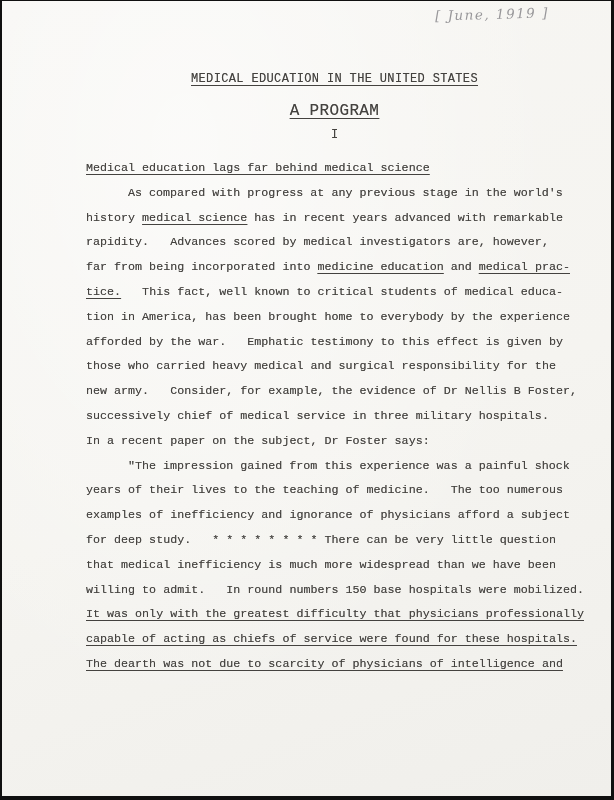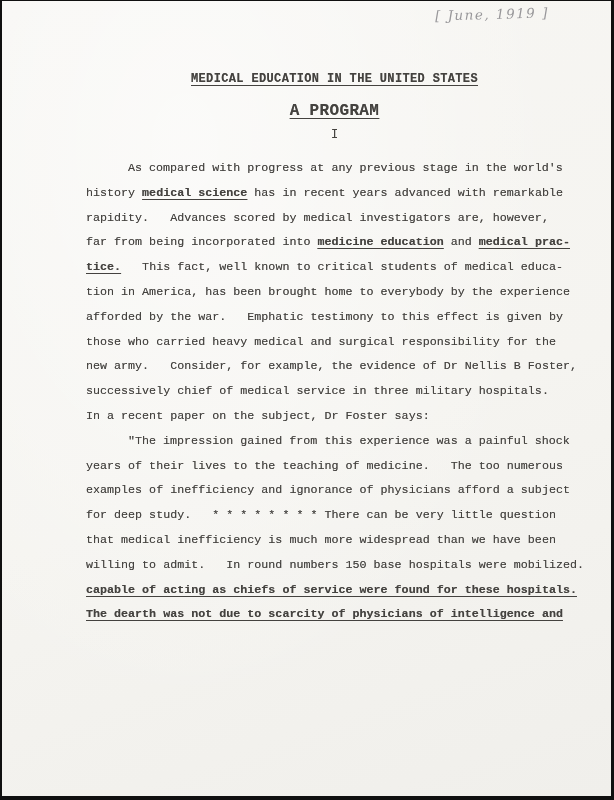--- a/index.html
+++ b/index.html
@@ -77,54 +77,55 @@
     margin: 0;
     white-space: pre;
   }
   .line.indent {
     padding-left: 42px;
   }
   .u {
     text-decoration: underline;
     text-underline-offset: 3px;
     text-decoration-thickness: 1px;
-    font-weight: bold;
   }
 </style>
 </head>
 <body>
 
 <div class="scan">
   <div class="paper">
 
     <div class="annotation">[ June, 1919 ]</div>
 
     <div class="centered title"><span class="u">MEDICAL EDUCATION IN THE UNITED STATES</span></div>
 
     <div class="centered subtitle"><span class="u">A PROGRAM</span></div>
 
     <div class="centered section-numeral">I</div>
 
     <div class="body-text">
+      <p class="line"><span class="u">Medical education lags far behind medical science</span></p>
 
     <p class="line indent"><span>As compared with progress at any previous stage in the world's</span></p>
         <p class="line"><span>history </span><span class="u">medical science</span><span> has in recent years advanced with remarkable</span></p>
         <p class="line"><span>rapidity.   Advances scored by medical investigators are, however,</span></p>
         <p class="line"><span>far from being incorporated into </span><span class="u">medicine education</span><span> and </span><span class="u">medical prac-</span></p>
         <p class="line"><span class="u">tice.</span><span>   This fact, well known to critical students of medical educa-</span></p>
         <p class="line"><span>tion in America, has been brought home to everybody by the experience</span></p>
         <p class="line"><span>afforded by the war.   Emphatic testimony to this effect is given by</span></p>
         <p class="line"><span>those who carried heavy medical and surgical responsibility for the</span></p>
         <p class="line"><span>new army.   Consider, for example, the evidence of Dr Nellis B Foster,</span></p>
         <p class="line"><span>successively chief of medical service in three military hospitals.</span></p>
         <p class="line"><span>In a recent paper on the subject, Dr Foster says:</span></p>
         <p class="line indent"><span>"The impression gained from this experience was a painful shock</span></p>
         <p class="line"><span>years of their lives to the teaching of medicine.   The too numerous</span></p>
         <p class="line"><span>examples of inefficiency and ignorance of physicians afford a subject</span></p>
         <p class="line"><span>for deep study.   * * * * * * * * There can be very little question</span></p>
         <p class="line"><span>that medical inefficiency is much more widespread than we have been</span></p>
         <p class="line"><span>willing to admit.   In round numbers 150 base hospitals were mobilized.</span></p>
+        <p class="line"><span class="u">It was only with the greatest difficulty that physicians professionally</span></p>
         <p class="line"><span class="u">capable of acting as chiefs of service were found for these hospitals.</span></p>
         <p class="line"><span class="u">The dearth was not due to scarcity of physicians of intelligence and</span></p>
       </div>
 
   </div>
 </div>
 
 </body></html>

